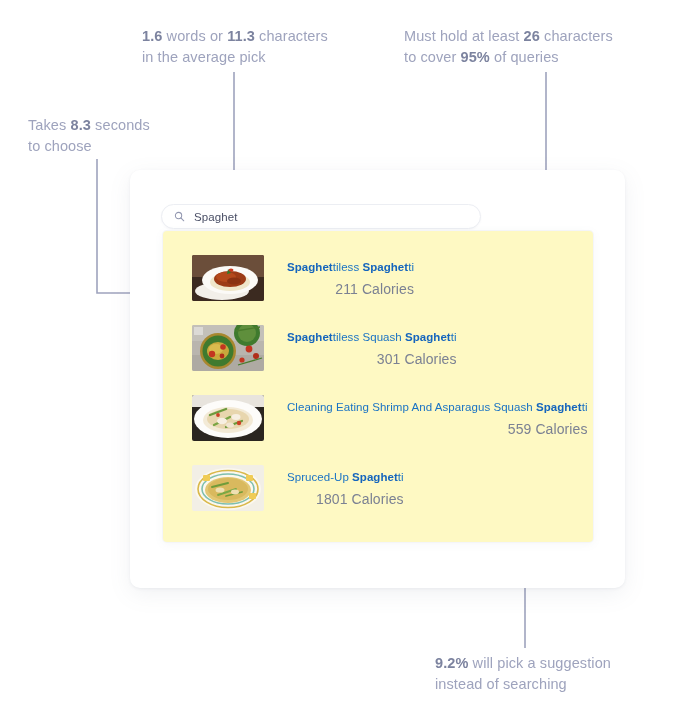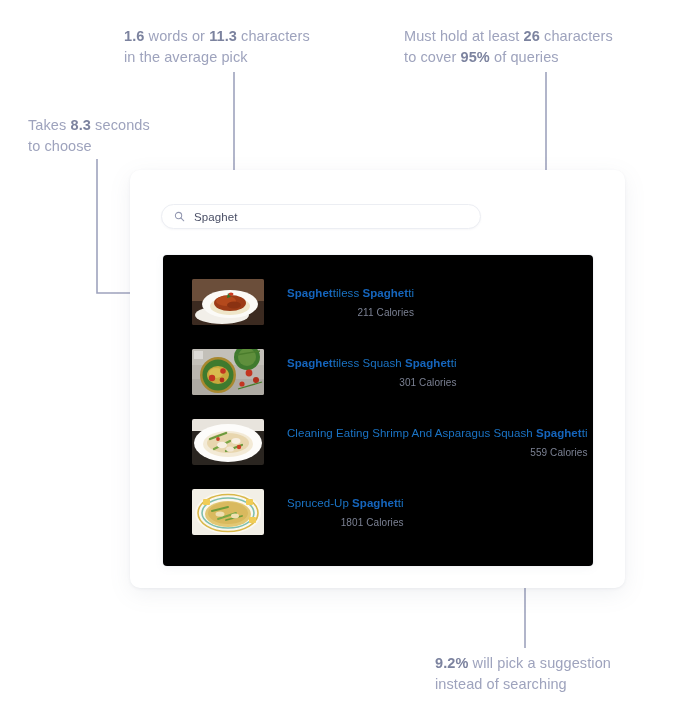--- a/index.html
+++ b/index.html
@@ -24,21 +24,21 @@
     line-height: 21px;
     letter-spacing: 0.1px;
     white-space: nowrap;
   }
   .annot b {
     color: #7c839f;
     font-weight: 700;
   }
   .annot .line2 { display: block; }
 
-  #annot-words   { left: 124px; top: 26px; }
+  #annot-words   { left: 142px; top: 26px; }
   #annot-hold    { left: 404px; top: 26px; }
   #annot-takes   { left: 28px;  top: 115px; }
   #annot-pick    { left: 427px; top: 653px; margin-left: 8px; }
 
   
   #connectors {
     position: absolute;
     left: 0; top: 0;
     width: 699px; height: 717px;
     pointer-events: none;
@@ -83,24 +83,24 @@
   #search-value {
     font-size: 11.5px;
     color: #4a4f66;
     letter-spacing: 0.1px;
   }
 
   
   #suggestions-panel {
     position: absolute;
     left: 33px;
-    top: 85px;
+    top: 61px;
     width: 430px;
     height: 311px;
-    background: #000000;
+    background: #fef9c3;
     border-radius: 4px;
     box-shadow: 0 0 0 1px #f4f5f8,
                 0 2px 10px rgba(120,125,150,0.07);
     box-sizing: border-box;
     padding: 12px 0 0 0;
   }
 
   .suggestion-row {
     display: flex;
     align-items: center;
@@ -124,21 +124,21 @@
   }
   .sug-title {
     font-size: 11.5px;
     color: #1a73c4;
     line-height: 15px;
     letter-spacing: 0.05px;
     white-space: nowrap;
   }
   .sug-title b { font-weight: 700; color: #1565bd; }
   .sug-cal {
-    font-size: 10px;
+    font-size: 14px;
     color: #7b8193;
     margin-top: 6px;
     letter-spacing: 0.1px;
   }
 </style>
 </head>
 <body>
 
 <svg id="connectors" viewBox="0 0 699 717" xmlns="http://www.w3.org/2000/svg">
 

